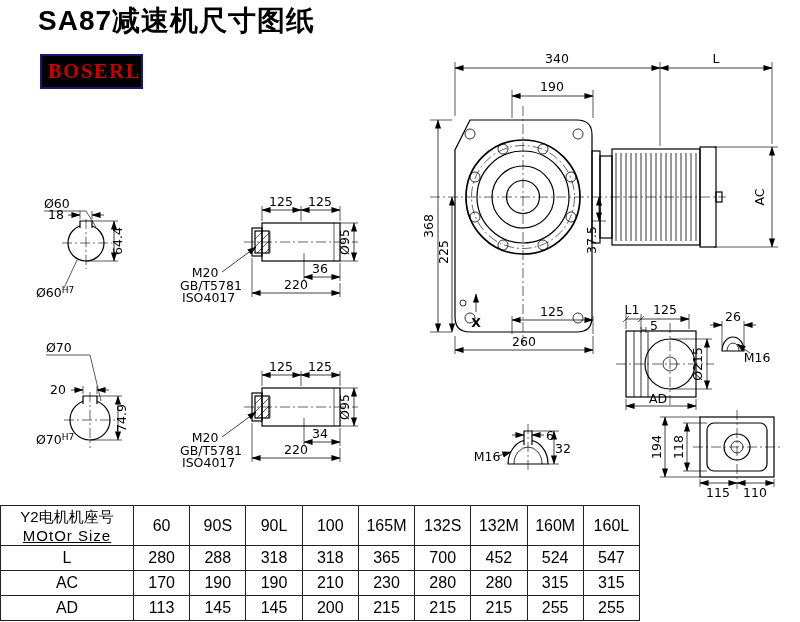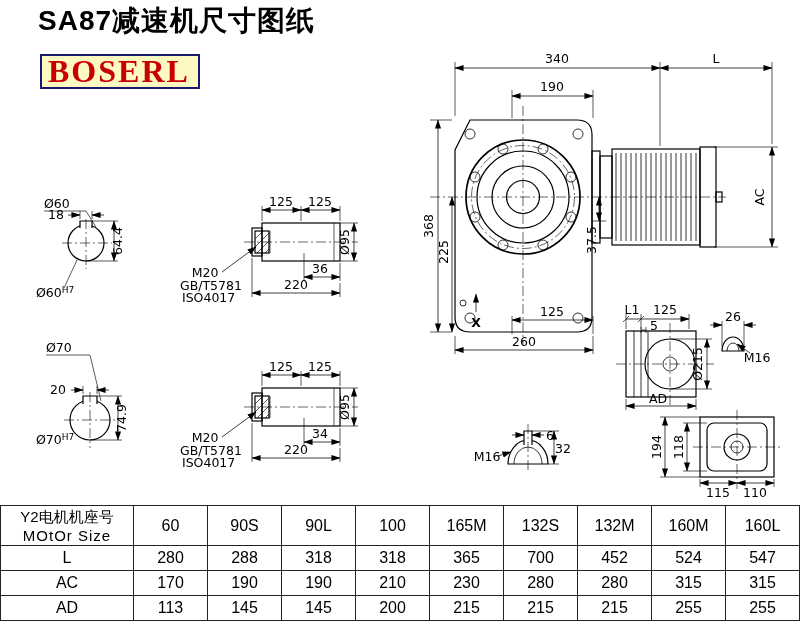--- a/index.html
+++ b/index.html
@@ -1,43 +1,43 @@
 <!DOCTYPE html>
 <html><head>
 <meta charset="utf-8">
 <style>
   html,body { margin:0; padding:0; background:#fff; }
   .page { position:relative; width:800px; height:622px; background:#fff; overflow:hidden;
           font-family:"Liberation Sans", sans-serif; }
   .title { position:absolute; left:38px; top:2px; font-size:28px; font-weight:bold; color:#000;
            letter-spacing:1px; white-space:nowrap;text-align:center; }
-  .logo { position:absolute; left:40px; top:54px; border:2px solid #191970; background:#fef9c3;
-          color:#c80000; font-family:"Liberation Serif", serif; font-weight:bold; font-size:32px;
-          line-height:30px; padding:0 8px 1px 6px; letter-spacing:2px; }
+  .logo { position:absolute; left:40px; top:54px; border:2px solid #191970; background:#000000;
+          color:#c80000; font-family:"Liberation Serif", serif; font-weight:bold; font-size:20px;
+          line-height:30px; padding:0 0 1px 6px; letter-spacing:2px; }
   svg.drawing { position:absolute; left:0; top:0; }
 
   
   .ol  { fill:none; stroke:#000; stroke-width:1.2; }
   .ol2 { fill:none; stroke:#000; stroke-width:1.7; }
   .thin{ fill:none; stroke:#000; stroke-width:0.8; }
   .el  { stroke:#000; stroke-width:0.65; }
   .dl, .dl1 { stroke:#000; stroke-width:0.75; }
   .cl  { fill:none; stroke:#000; stroke-width:0.6; stroke-dasharray:10 3 2 3; }
   text.t { font-family:"DejaVu Sans", sans-serif; font-size:12.5px; fill:#000; }
   .t11 { font-size:11px; } .t10 { font-size:10px; }
   .tb  { font-weight:bold; font-size:14px; }
 
   
-  .dim-table { position:absolute; left:0; top:505px; width:800px; border-collapse:collapse;
+  .dim-table { position:absolute; left:0; top:505px; width:640px; border-collapse:collapse;
                table-layout:fixed; background:#fff; }
   .dim-table th, .dim-table td { border:1px solid #222; text-align:center; vertical-align:middle;
                font-weight:normal; font-size:16px; color:#000; padding:0; }
   .dim-table .c0 { width:132px; }
   .hrow { height:40px; } .drow { height:25px; }
-  .hl1 { font-size:15px; } .hl2 { font-size:15px; letter-spacing:1px; }
+  .hl1 { font-size:15px; } .hl2 { font-size:15px; letter-spacing:1px; text-decoration:underline; }
 </style>
 </head>
 <body>
 
 <div class="page">
   <div class="title">SA87减速机尺寸图纸</div>
   <div class="logo">BOSERL</div>
 
   <svg class="drawing" width="800" height="505" viewBox="0 0 800 505">
     <defs>

